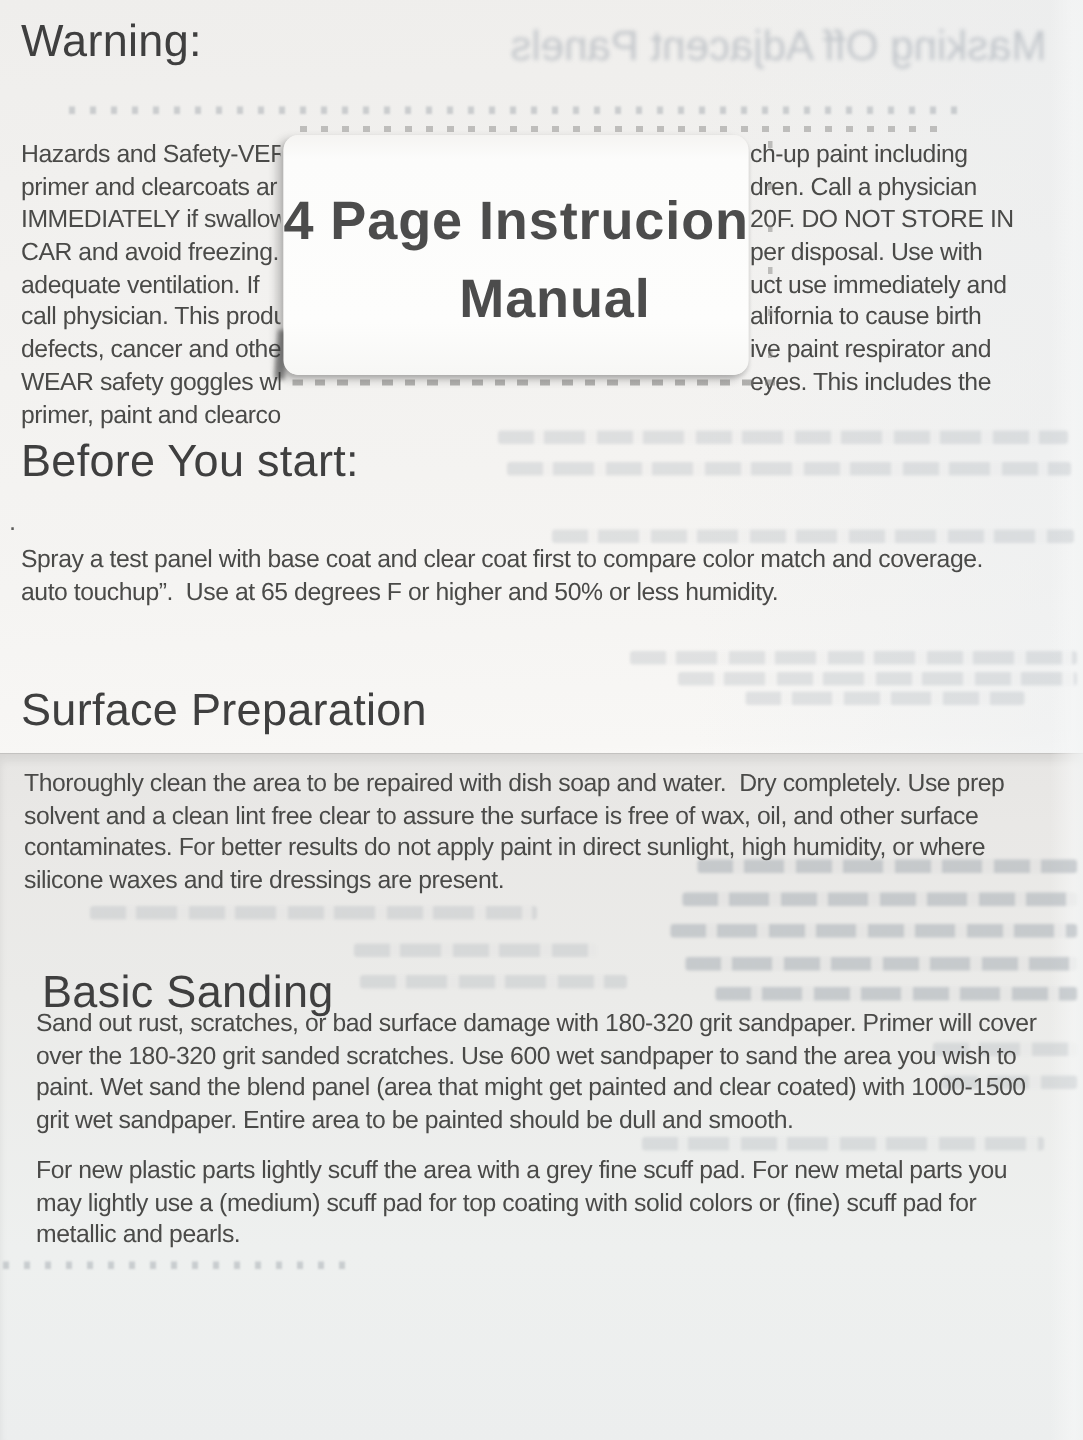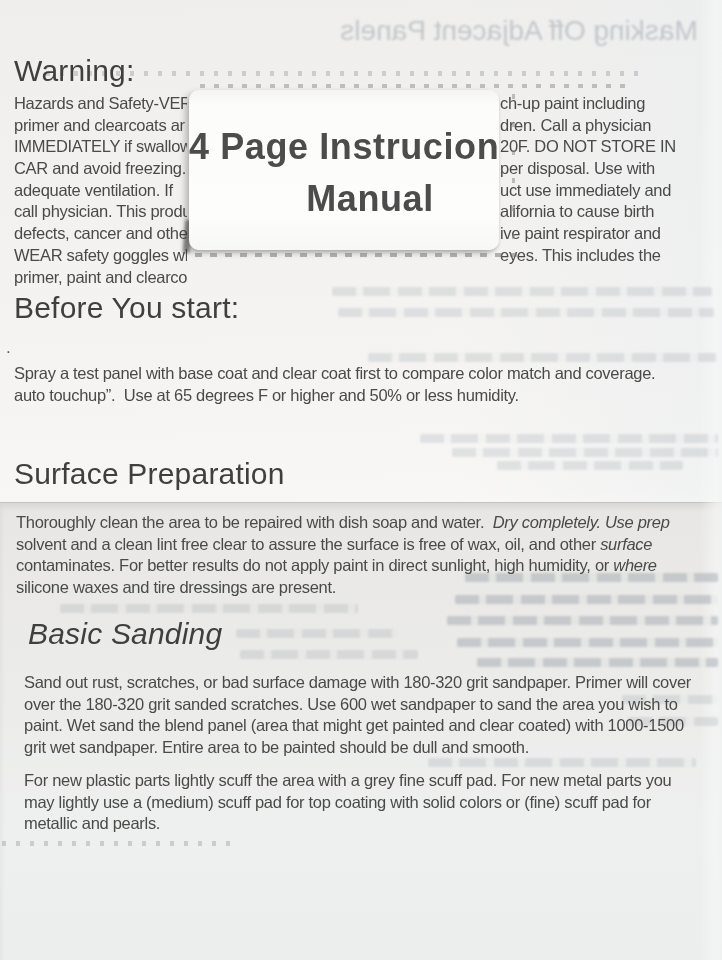--- a/index.html
+++ b/index.html
@@ -33,21 +33,21 @@
   }
   
   .h1{
     position:absolute;font-size:30px;line-height:36px;color:#3f3f3f;
     letter-spacing:.2px;white-space:pre;z-index:10;
   }
   .body-par{
     position:absolute;font-size:16.5px;color:#4a4a48;letter-spacing:-.3px;z-index:10;width:704px;
   }
   .tline{position:relative;height:21.7px;line-height:21.7px;white-space:pre;}
-  .ital{font-style:italic;}
+  .ital{}
   #warning-par .frag-left{display:inline-block;max-width:173px;overflow:hidden;white-space:pre;vertical-align:top;}
   #warning-par .frag-right{position:absolute;left:486px;top:0;white-space:pre;}
   #stray-dot{position:absolute;left:6px;top:338px;font-size:17px;color:#5c5c5a;z-index:10;}
   
   #sticker{
     position:absolute;left:189px;top:90px;width:310px;height:160px;z-index:20;
     background:linear-gradient(180deg,#f5f4f2 0%,#fcfcfb 10%,#fdfdfc 78%,#f7f7f5 100%);
     border-radius:10px;
     box-shadow:-4px 3px 6px rgba(75,75,75,.32),0 2px 3px rgba(0,0,0,.12);
   }
@@ -115,21 +115,21 @@
 <div class="gbar" style="left:447px;top:616px;width:271px;"></div>
 <div class="gbar light" style="left:236px;top:629px;width:162px;"></div>
 <div class="gbar" style="left:457px;top:638px;width:261px;"></div>
 <div class="gbar light" style="left:240px;top:650px;width:178px;"></div>
 <div class="gbar" style="left:477px;top:658px;width:241px;"></div>
 <div class="gbar light" style="left:622px;top:695px;width:96px;"></div>
 <div class="gbar light" style="left:628px;top:717px;width:90px;"></div>
 <div class="gbar light" style="left:428px;top:758px;width:268px;"></div>
 <div class="gdots" style="left:2px;top:841px;width:228px;"></div>
 
-<div class="h1" style="left:14px;top:10px;margin-top:43px;">Warning:</div>
+<div class="h1" style="left:14px;top:10px;">Warning:</div>
 <div class="body-par" id="warning-par" style="left:14px;top:93px;">
     <div class="tline"><span class="frag-left">Hazards and Safety-VERY</span><span class="frag-right">ch-up paint including</span></div>
     <div class="tline"><span class="frag-left">primer and clearcoats ar</span><span class="frag-right">dren. Call a physician</span></div>
     <div class="tline"><span class="frag-left">IMMEDIATELY if swallow</span><span class="frag-right">20F. DO NOT STORE IN</span></div>
     <div class="tline"><span class="frag-left">CAR and avoid freezing.</span><span class="frag-right">per disposal. Use with</span></div>
     <div class="tline"><span class="frag-left">adequate ventilation. If </span><span class="frag-right">uct use immediately and</span></div>
     <div class="tline"><span class="frag-left">call physician. This produ</span><span class="frag-right">alifornia to cause birth</span></div>
     <div class="tline"><span class="frag-left">defects, cancer and othe</span><span class="frag-right">ive paint respirator and</span></div>
     <div class="tline"><span class="frag-left">WEAR safety goggles wh</span><span class="frag-right">eyes. This includes the</span></div>
     <div class="tline"><span class="frag-left">primer, paint and clearcoat.</span><span class="frag-right"></span></div>
@@ -152,21 +152,21 @@
   </div>
 
 <div class="h1" style="left:14px;top:456px;">Surface Preparation</div>
 <div class="body-par" style="left:16px;top:512px;">
     <div class="tline"><span>Thoroughly clean the area to be repaired with dish soap and water.  </span><span class="ital">Dry completely. Use prep</span></div>
     <div class="tline"><span>solvent and a clean lint free clear to assure the surface is free of wax, oil, and other </span><span class="ital">surface</span></div>
     <div class="tline"><span>contaminates. For better results do not apply paint in direct sunlight, high humidity, or </span><span class="ital">where</span></div>
     <div class="tline"><span>silicone waxes and tire dressings are present.</span></div>
   </div>
 
-<div class="h1" style="left:28px;top:616px;font-style:italic;">Basic Sanding</div>
+<div class="h1" style="left:28px;top:644px;">Basic Sanding</div>
 <div class="body-par" style="left:24px;top:672px;">
     <div class="tline"><span>Sand out rust, scratches, or bad surface damage with 180-320 grit sandpaper. Primer will cover</span></div>
     <div class="tline"><span>over the 180-320 grit sanded scratches. Use 600 wet sandpaper to sand the area you wish to</span></div>
     <div class="tline"><span>paint. Wet sand the blend panel (area that might get painted and clear coated) with 1000-1500</span></div>
     <div class="tline"><span>grit wet sandpaper. Entire area to be painted should be dull and smooth.</span></div>
   </div>
 <div class="body-par" style="left:24px;top:770px;">
     <div class="tline"><span>For new plastic parts lightly scuff the area with a grey fine scuff pad. For new metal parts you</span></div>
     <div class="tline"><span>may lightly use a (medium) scuff pad for top coating with solid colors or (fine) scuff pad for</span></div>
     <div class="tline"><span>metallic and pearls.</span></div>

